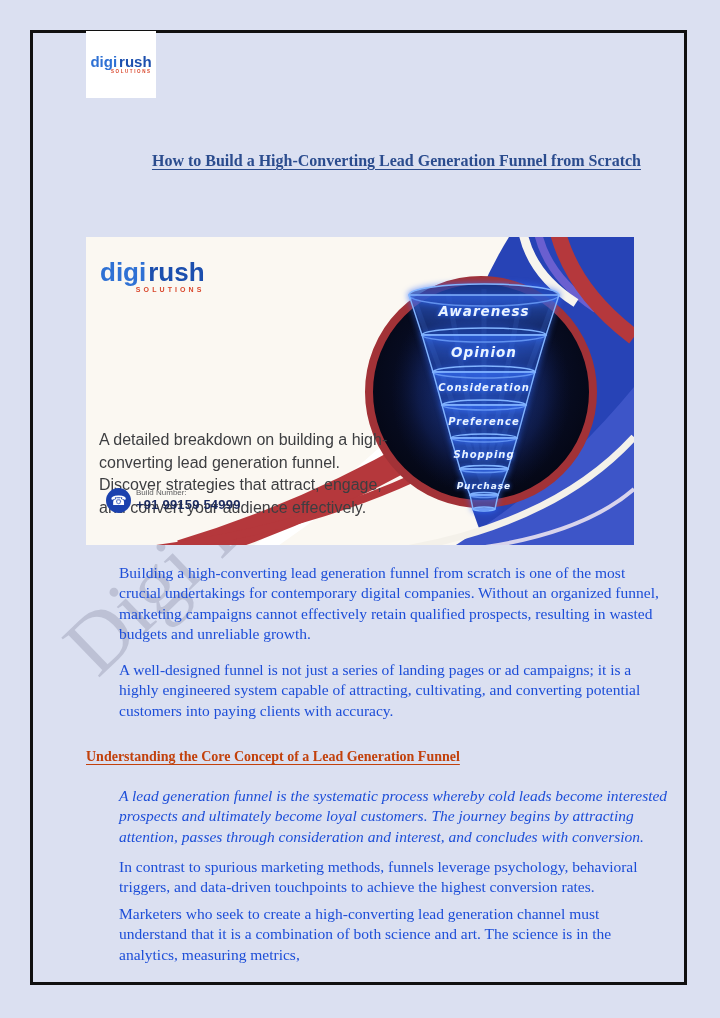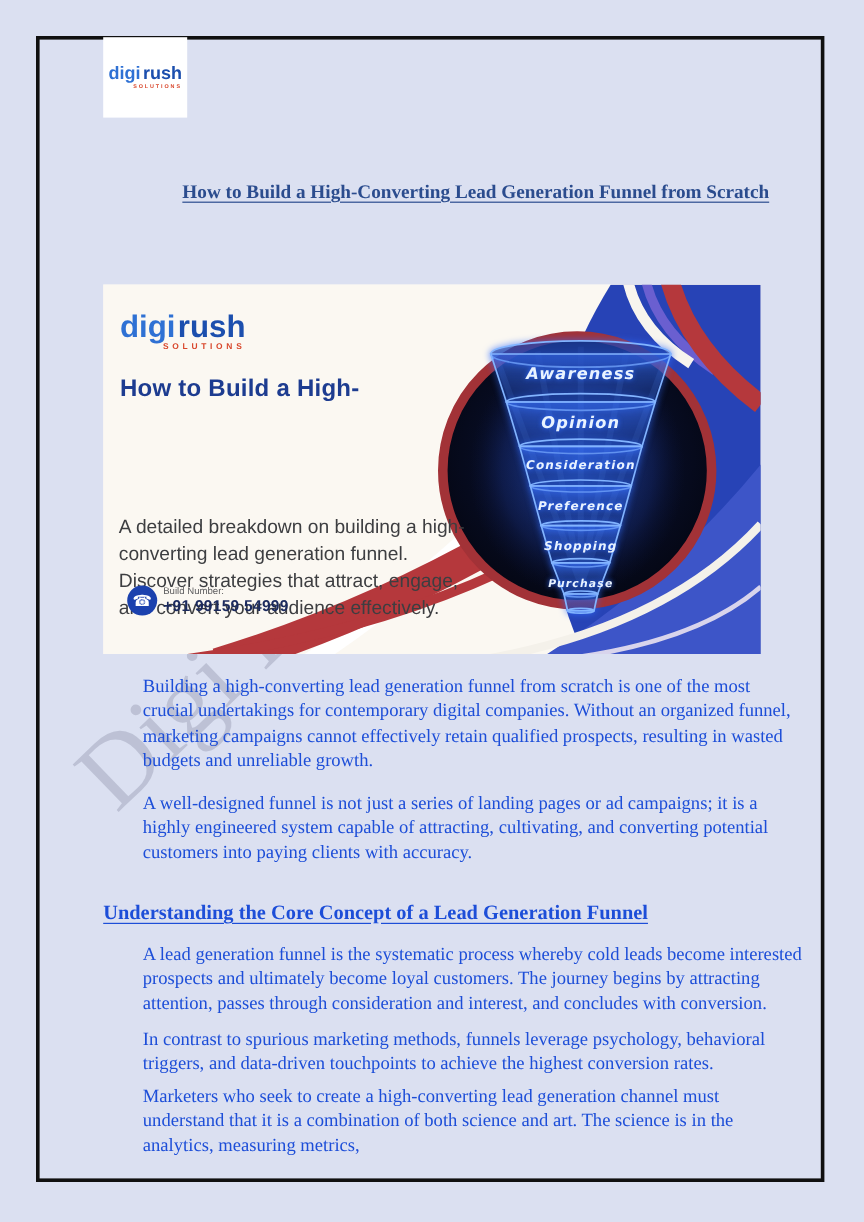--- a/index.html
+++ b/index.html
@@ -81,21 +81,21 @@
     font-family:"DejaVu Sans",sans-serif;font-style:italic;font-weight:bold;
     fill:#e9f3ff;text-anchor:middle;letter-spacing:1px;
   }
   
   .para{
     position:absolute;left:86px;width:552px;z-index:2;
     font-size:15.5px;line-height:20.6px;color:#1d4ed8;margin-left:33px;
   }
   .section-heading{
     position:absolute;left:86px;width:552px;z-index:2;
-    font-size:17px;font-weight:bold;color:#1d4ed8;
+    font-size:14px;font-weight:bold;color:#c2410c;
     text-decoration:underline;text-underline-offset:3px;
   }
 </style>
 </head>
 <body>
 
 <div class="page-border"></div>
 
 <div class="watermark">Digi Rush</div>
 
@@ -182,36 +182,35 @@
       <text class="fun-label" x="398" y="252" font-size="9">Purchase</text>
     </g>
   </svg>
 
   <div class="banner-logo brand">
     <div class="row"><span class="p1">digi</span><span class="p2">rush</span></div>
     <div class="tag">SOLUTIONS</div>
   </div>
 
   <div class="banner-heading">
-    <div><span class="hb-blue">How to Build a High-</span></div>
   </div>
 
   <div class="banner-desc">A detailed breakdown on building a high-converting lead generation funnel. Discover strategies that attract, engage, and convert your audience effectively.</div>
 
   <div class="contact-row">
     <div class="phone-wrap">
       <div class="phone-circle">☎</div>
       <div class="phone-texts">
         <div class="call-label">Build Number:</div>
         <div class="phone-number">+91 99159 54999</div>
       </div>
     </div>
   </div>
 </div>
 
 <p class="para" style="top:547px;">Building a high-converting lead generation funnel from scratch is one of the most crucial undertakings for contemporary digital companies. Without an organized funnel, marketing campaigns cannot effectively retain qualified prospects, resulting in wasted budgets and unreliable growth.</p>
 <p class="para" style="top:644px;">A well-designed funnel is not just a series of landing pages or ad campaigns; it is a highly engineered system capable of attracting, cultivating, and converting potential customers into paying clients with accuracy.</p>
 
 <h2 class="section-heading" style="top:737px;">Understanding the Core Concept of a Lead Generation Funnel</h2>
 
-<p class="para" style="top:770px;">A lead generation funnel is the systematic process whereby cold leads become interested prospects and ultimately become loyal customers. The journey begins by attracting attention, passes through consideration and interest, and concludes with conversion.</p>
+<p class="para" style="top:770px;font-style:italic;">A lead generation funnel is the systematic process whereby cold leads become interested prospects and ultimately become loyal customers. The journey begins by attracting attention, passes through consideration and interest, and concludes with conversion.</p>
 <p class="para" style="top:841px;">In contrast to spurious marketing methods, funnels leverage psychology, behavioral triggers, and data-driven touchpoints to achieve the highest conversion rates.</p>
 <p class="para" style="top:888px;">Marketers who seek to create a high-converting lead generation channel must understand that it is a combination of both science and art. The science is in the analytics, measuring metrics,</p>
 
 </body></html>

